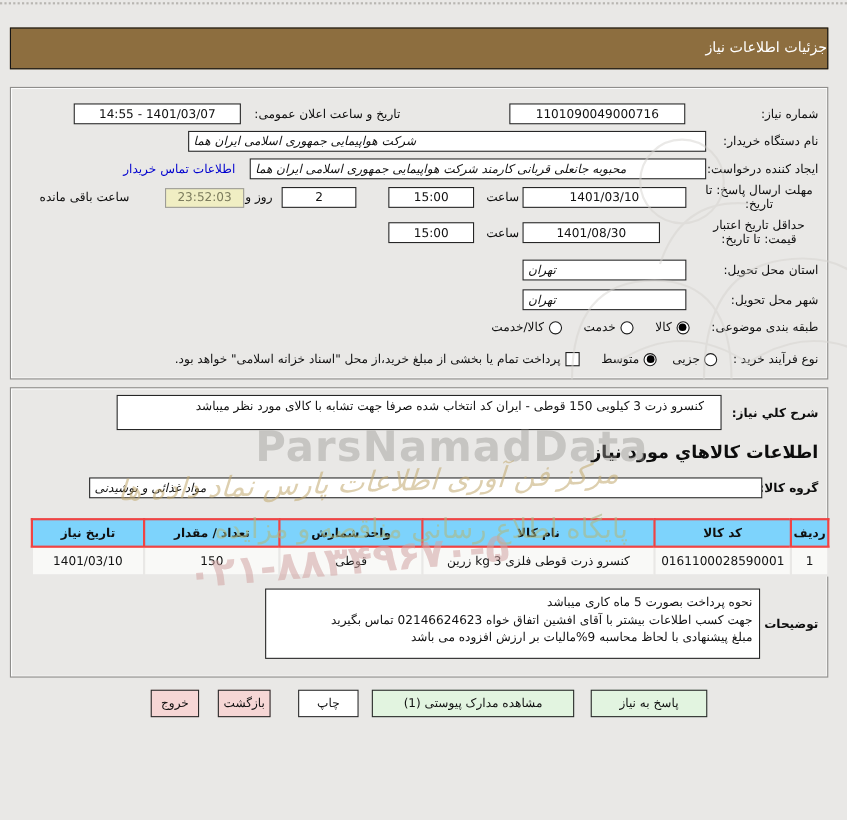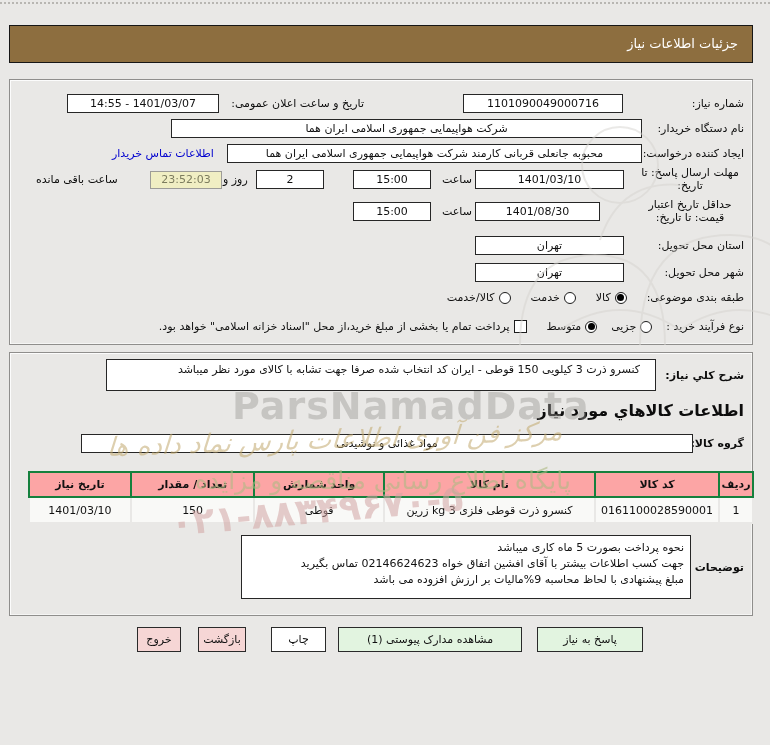--- a/index.html
+++ b/index.html
@@ -10,55 +10,55 @@
     font-family:"DejaVu Sans", sans-serif;
     font-size:11px;
     color:#111;
     overflow:hidden;
     direction:rtl;
   }
   .dotline { position:absolute; left:0; top:2px; width:770px; border-top:2px dotted #b8b6b2; }
   .titlebar {
     position:absolute; left:9px; top:25px; width:744px; height:38px;
     background:#8d6e3f; border:1px solid #161616; color:#fff;
-    font-size:13px; line-height:36px; text-align:right; padding-right:14px;
+    font-size:13px; line-height:36px; text-align:right; 
   }
   .panel {
     position:absolute; left:9px; width:744px;
     background:#e9e8e6; border:1px solid #8f8e8c;
     box-shadow: inset 1px 1px 0 rgba(255,255,255,.85), inset -1px -1px 0 rgba(255,255,255,.55);
   }
   #panel1 { top:79px; height:266px; }
   #panel2 { top:352px; height:264px; }
   .lbl { position:absolute; white-space:nowrap; line-height:19px; height:19px; color:#0d0d0d; }
   .lbl2 { position:absolute; width:108px; line-height:13px; text-align:center; color:#0d0d0d; }
   .b { font-weight:bold; }
   .ibox {
     position:absolute; height:19px; background:#fff; border:1px solid #262626;
     line-height:17px; overflow:hidden; white-space:nowrap;
   }
   .c { text-align:center; }
-  .r { text-align:center; padding:0 4px; }
+  .r { text-align:left; padding:0 4px;font-style:italic; }
   .countdown {
     position:absolute; height:18px; background:#f0eec3; border:1px solid #9d9c98;
     color:#7c7c5e; text-align:center; line-height:16px;
   }
   .link { position:absolute; color:#0000cf; line-height:19px; white-space:nowrap; cursor:pointer; }
   .optrow { position:absolute; display:flex; align-items:center; direction:rtl; }
   .pair { display:flex; align-items:center; gap:4px; }
   .radio { width:12px; height:12px; border:1px solid #1c1c1c; border-radius:50%; background:#fff; flex:0 0 auto; }
   .radio.sel { position:relative; }
   .radio.sel::after { content:''; position:absolute; left:1.5px; top:1.5px; width:7px; height:7px; background:#000; border-radius:50%; }
   .checkbox { width:13px; height:13px; border:1px solid #1c1c1c; background:#fff; flex:0 0 auto; }
   .tbox {
     position:absolute; background:#fff; border:1px solid #262626;
     text-align:right; padding:2px 15px; line-height:16px; overflow:hidden;
   }
   table.gtable { position:absolute; border-collapse:collapse; font-size:11px; direction:rtl; }
-  .gtable th { background:#fca5a5; border:2px solid #15803d; font-weight:bold; height:25px; text-align:center; }
+  .gtable th { background:#7dd3fc; border:2px solid #ef4444; font-weight:bold; height:25px; text-align:center; }
   .gtable td { background:#f9f9f7; border:2px solid #e9e8e6; height:26px; text-align:center; }
   .btn {
     position:absolute; top:627px; height:25px; border:1px solid #2a2a2a;
     text-align:center; line-height:23px; cursor:pointer;
   }
   .btn.green { background:#e2f4e0; }
   .btn.white { background:#ffffff; }
   .btn.pink  { background:#f6d6d5; }
   .wm { position:absolute; pointer-events:none; white-space:nowrap; }
   #wm-layer { position:absolute; left:0; top:0; width:633px; height:745px; pointer-events:none; z-index:9; }

